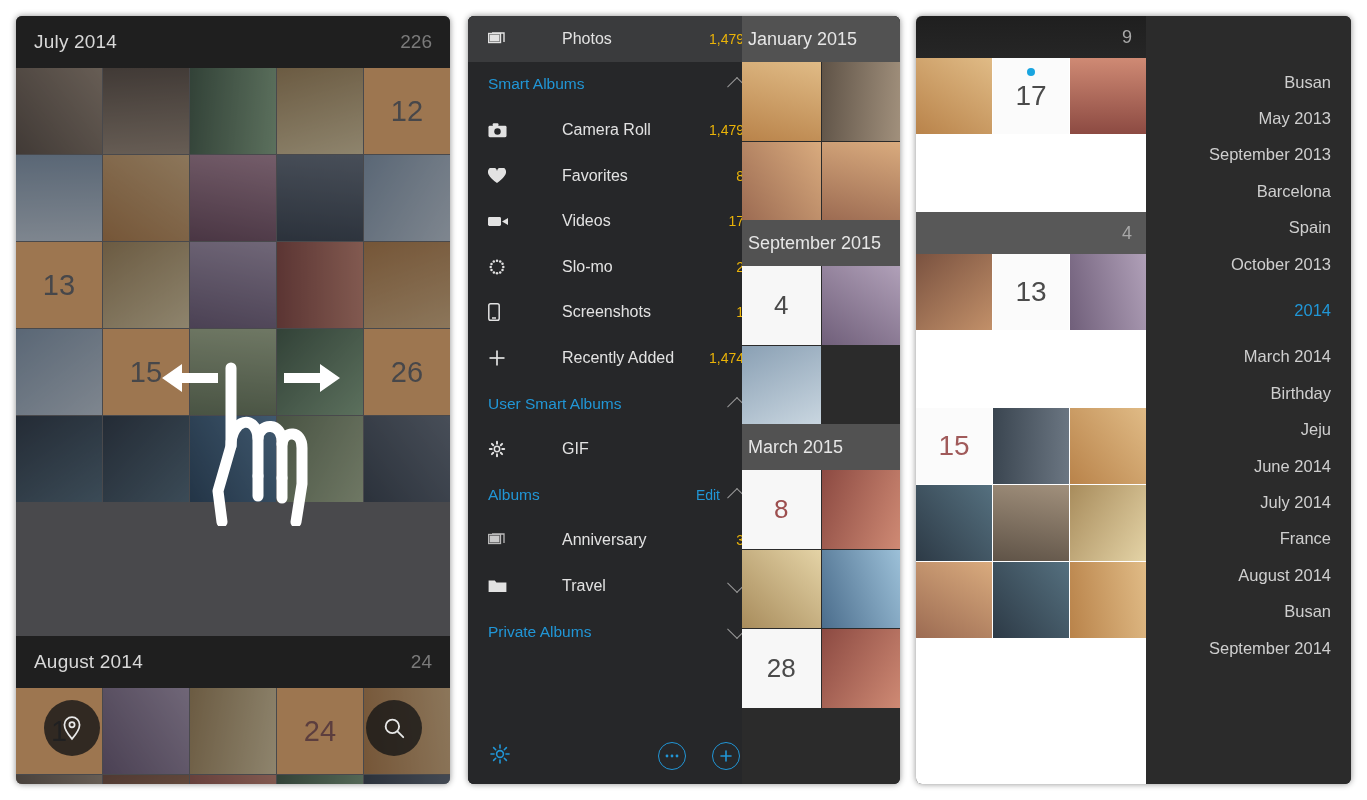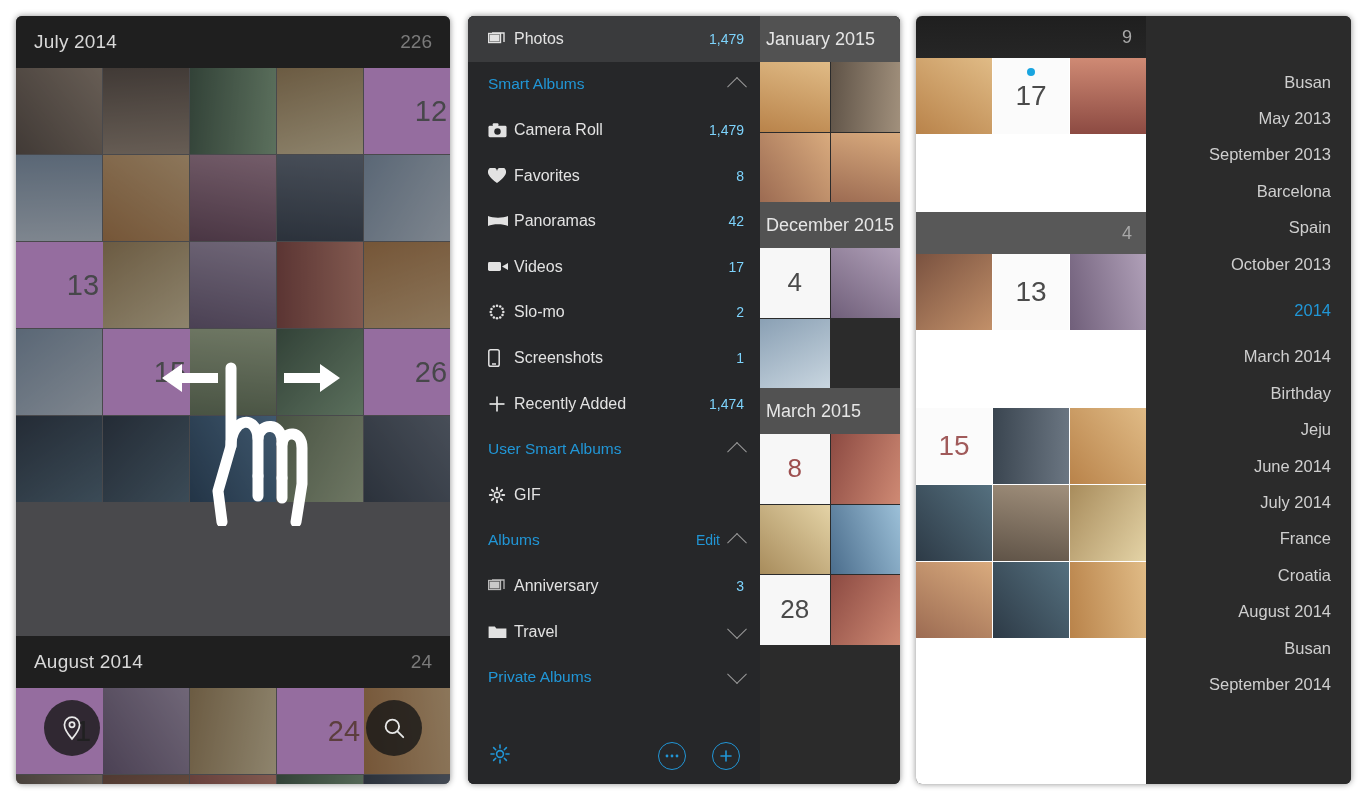--- a/index.html
+++ b/index.html
@@ -29,21 +29,21 @@
   }
   .month-bar .m-title{color:#d8d8d8;font-size:19px;letter-spacing:.2px;}
   .month-bar .m-count{color:#7a7a7a;font-size:19px;}
   .ph-grid{
     position:absolute;left:0;right:0;display:grid;
     grid-template-columns:repeat(5,1fr);
     gap:1px;
   }
   .cell{position:relative;width:100%;padding-top:100%;overflow:hidden;background:#8d8d8d;}
   .cell > .img{position:absolute;inset:0;}
-  .cell.daycell{background:#f0abfc;padding-left:48px;}
+  .cell.daycell{background:#fdba74;}
   .daynum{
     position:absolute;inset:0;display:flex;align-items:center;justify-content:center;
     color:#6a6a6a;font-size:29px;font-weight:300;
   }
   .daynum.red{color:#8e5a55;}
   .dim{position:absolute;inset:0;background:rgba(25,25,30,.42);pointer-events:none;z-index:4;}
 
   
   .gesture{position:absolute;left:140px;top:310px;width:190px;height:200px;z-index:7;pointer-events:none;}
 
@@ -56,42 +56,42 @@
   #fab-search{right:28px;bottom:28px;}
 
   
   #panel-sidebar{left:468px;width:432px;background:#262729;}
   .sb{position:absolute;left:0;top:0;width:292px;bottom:0;background:#262729;}
   .sb-row{
     height:45.6px;display:flex;align-items:center;padding:0 16px 0 20px;
     box-sizing:border-box;color:#e2e2e2;font-size:16px;
   }
   .sb-row .ic{width:26px;flex:0 0 26px;display:flex;align-items:center;justify-content:flex-start;}
-  .sb-row .lbl{flex:1;white-space:nowrap;}
-  .sb-row .cnt{color:#7dd3fc;font-size:14px;}
+  .sb-row .lbl{flex:1;white-space:nowrap;margin-left:48px;}
+  .sb-row .cnt{color:#eab308;font-size:14px;}
   .sb-row.selected{background:#3a3b3d;}
   .sb-head{
     height:45.6px;display:flex;align-items:center;justify-content:space-between;
     padding:0 16px 0 20px;box-sizing:border-box;
     color:#2196d6;font-size:15.5px;
   }
   .sb-head .right{display:flex;align-items:center;gap:10px;}
   .sb-head .edit{color:#2196d6;font-size:14px;}
   .chev{display:inline-block;width:13px;height:13px;border-right:1.6px solid #9a9a9a;border-bottom:1.6px solid #9a9a9a;}
   .chev.up{transform:rotate(-135deg) translate(-2px,-2px);}
   .chev.down{transform:rotate(45deg) translate(-2px,-2px);}
   .sb-foot{
     position:absolute;left:0;right:0;bottom:0;height:56px;background:#262729;
     display:flex;align-items:center;padding:0 20px;box-sizing:border-box;
   }
   .sb-foot .spacer{flex:1;}
   .circ-btn{width:26px;height:26px;border-radius:50%;border:1.6px solid #2196d6;display:flex;align-items:center;justify-content:center;margin-left:26px;}
 
   
-  .strip{position:absolute;right:0;top:0;width:140px;bottom:0;background:#2b2b2b;overflow:hidden;}
+  .strip{position:absolute;right:0;top:0;width:158px;bottom:0;background:#2b2b2b;overflow:hidden;}
   .strip-head{
     height:46px;background:rgba(86,86,86,.92);display:flex;align-items:center;
     padding-left:6px;color:#e6e6e6;font-size:18px;box-sizing:border-box;
   }
   .strip-grid{display:grid;grid-template-columns:1fr 1fr;gap:1px;}
   .scell{position:relative;width:100%;padding-top:100%;overflow:hidden;background:#f7f7f7;}
   .scell > .img{position:absolute;inset:0;}
   .sday{position:absolute;inset:0;display:flex;align-items:center;justify-content:center;
         background:#f7f7f7;color:#4a4a4a;font-size:26px;font-weight:300;}
   .sday.red{color:#9d4f4f;}
@@ -326,29 +326,20 @@
             <span class="cnt">1,479</span>
           </div>
           <div class="sb-row">
             <span class="ic">
               <svg width="18" height="16" viewBox="0 0 18 16">
                 <path d="M9 15 C 2 10, 0 6.5, 0 4.3 A4.3 4.3 0 0 1 9 3 A4.3 4.3 0 0 1 18 4.3 C18 6.5, 16 10, 9 15 Z" fill="#e2e2e2"></path>
               </svg>
             </span>
             <span class="lbl">Favorites</span>
             <span class="cnt">8</span>
-          </div>
-          <div class="sb-row">
-            <span class="ic">
-              <svg width="20" height="12" viewBox="0 0 20 12">
-                <path d="M0 1 C5 3.2, 15 3.2, 20 1 L20 11 C15 8.8, 5 8.8, 0 11 Z" fill="#e2e2e2"></path>
-              </svg>
-            </span>
-            <span class="lbl">Panoramas</span>
-            <span class="cnt">42</span>
           </div>
           <div class="sb-row">
             <span class="ic">
               <svg width="20" height="13" viewBox="0 0 20 13">
                 <rect x="0" y="2" width="13" height="9" rx="1.4" fill="#e2e2e2"></rect>
                 <path d="M14 6.5 L20 3 L20 10 Z" fill="#e2e2e2"></path>
               </svg>
             </span>
             <span class="lbl">Videos</span>
             <span class="cnt">17</span>
@@ -496,21 +487,21 @@
           <div class="scell">
             <div class="img" style="background: linear-gradient(94deg, rgb(95, 83, 71) 0%, rgb(161, 144, 124) 100%);"></div>
           </div>
           <div class="scell">
             <div class="img" style="background: linear-gradient(53deg, rgb(156, 107, 82) 0%, rgb(217, 171, 126) 100%);"></div>
           </div>
           <div class="scell">
             <div class="img" style="background: linear-gradient(14deg, rgb(156, 107, 82) 0%, rgb(217, 171, 126) 100%);"></div>
           </div>
         </div>
-        <div class="strip-head">December 2015</div>
+        <div class="strip-head">September 2015</div>
         <div class="strip-grid">
           <div class="scell">
             <span class="sday">4</span>
           </div>
           <div class="scell">
             <div class="img" style="background: linear-gradient(36deg, rgb(112, 95, 122) 0%, rgb(176, 160, 184) 100%);"></div>
           </div>
           <div class="scell">
             <div class="img" style="background: linear-gradient(153deg, rgb(138, 160, 180) 0%, rgb(201, 214, 224) 100%);"></div>
           </div>
@@ -612,20 +603,19 @@
         <div class="yrow">October 2013</div>
         <div class="spacer8"></div>
         <div class="yrow year">2014</div>
         <div class="spacer8"></div>
         <div class="yrow">March 2014</div>
         <div class="yrow">Birthday</div>
         <div class="yrow">Jeju</div>
         <div class="yrow">June 2014</div>
         <div class="yrow">July 2014</div>
         <div class="yrow">France</div>
-        <div class="yrow">Croatia</div>
         <div class="yrow">August 2014</div>
         <div class="yrow">Busan</div>
         <div class="yrow">September 2014</div>
       </div>
   </div>
 
 </div>
 
 </body></html>

